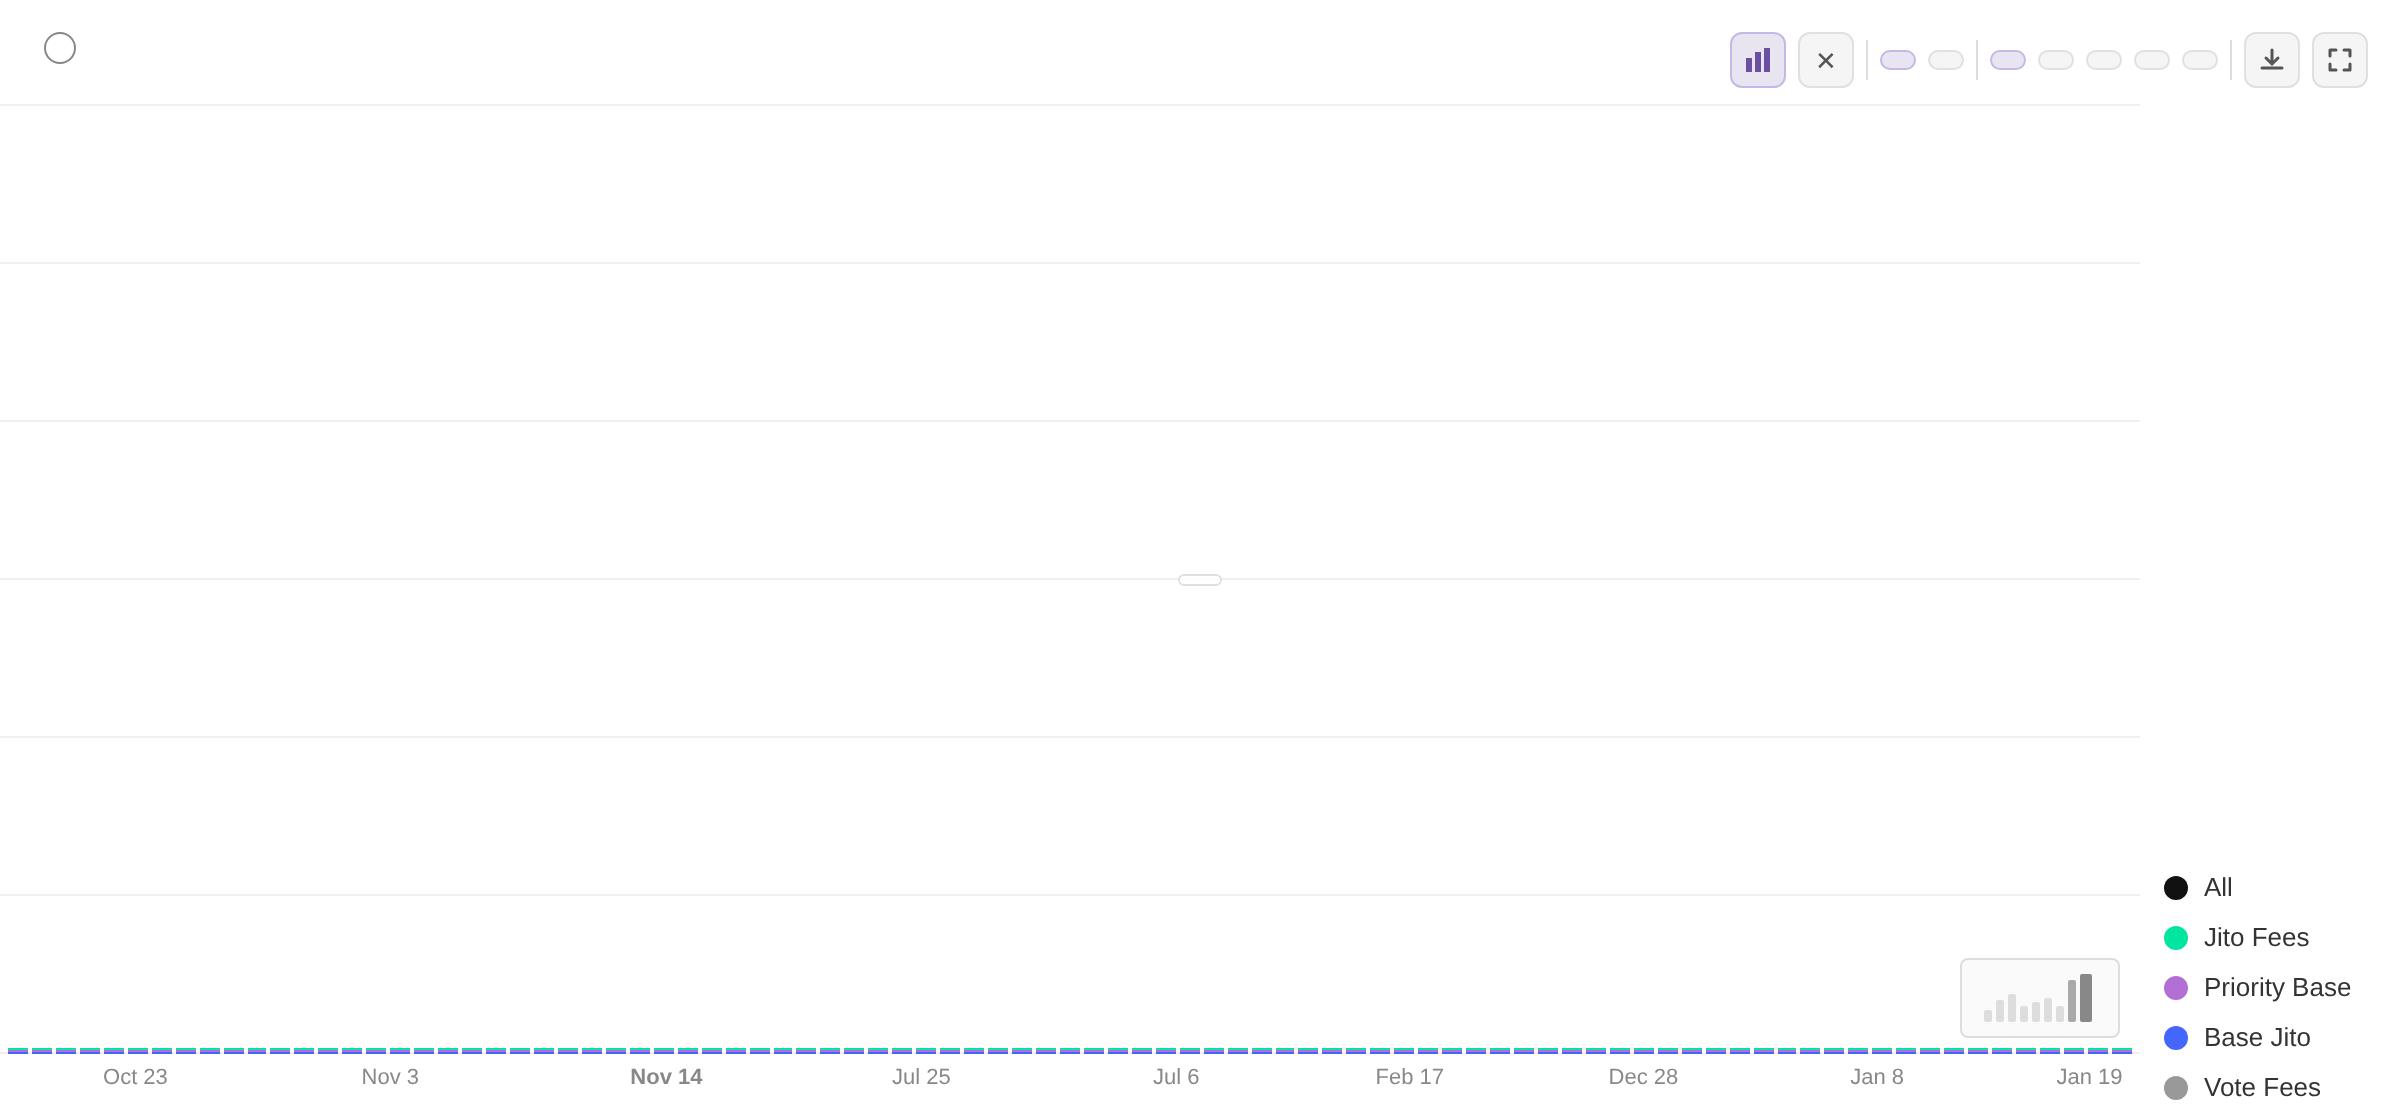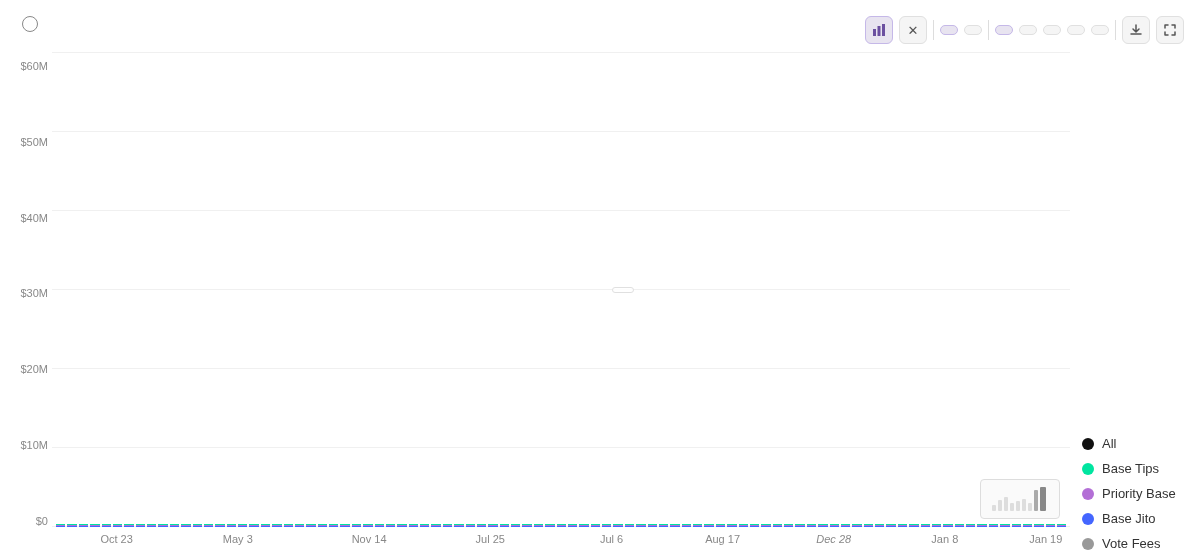--- a/index.html
+++ b/index.html
@@ -306,29 +306,20 @@
       <div class="ctrl-btn-icon">
         <svg width="14" height="14" viewBox="0 0 14 14" fill="none">
           <path d="M2 5V2h3M9 2h3v3M12 9v3H9M5 12H2V9" stroke="#555" stroke-width="1.5" stroke-linecap="round" stroke-linejoin="round"></path>
         </svg>
       </div>
     </div>
   </div>
 
   <div class="chart-area">
 
-    <div class="y-axis" id="y-axis">
-        <div class="y-label">$60M</div>
-        <div class="y-label">$50M</div>
-        <div class="y-label">$40M</div>
-        <div class="y-label">$30M</div>
-        <div class="y-label">$20M</div>
-        <div class="y-label">$10M</div>
-        <div class="y-label">$0</div>
-      </div>
 
     <div class="chart-wrapper" style="position:relative;flex:1;">
 
       <div class="grid-lines" id="grid-lines">
           <div class="grid-line"></div>
           <div class="grid-line"></div>
           <div class="grid-line"></div>
           <div class="grid-line"></div>
           <div class="grid-line"></div>
           <div class="grid-line"></div>
@@ -959,39 +950,39 @@
             <div class="bar-stack" style="width: 100%;">
               <div class="bar-segment bar-jito" style="height: 93.5484%;"></div>
               <div class="bar-segment bar-priority" style="height: 4.83871%;"></div>
               <div class="bar-segment bar-base" style="height: 0.806452%;"></div>
             </div>
           </div>
         </div>
 
       <div class="x-axis" id="x-axis">
           <div class="x-label" style="left: 6%;">Oct 23</div>
-          <div class="x-label" style="left: 18%;">May 3</div>
-          <div class="x-label" style="left: 31%;">Nov 14</div>
+          <div class="x-label" style="left: 18%;">Nov 3</div>
+          <div class="x-label" style="left: 31%; font-weight: bold;">Nov 14</div>
           <div class="x-label" style="left: 43%;">Jul 25</div>
           <div class="x-label" style="left: 55%;">Jul 6</div>
-          <div class="x-label" style="left: 66%;">Aug 17</div>
-          <div class="x-label" style="left: 77%; font-style: italic;">Dec 28</div>
+          <div class="x-label" style="left: 66%;">Feb 17</div>
+          <div class="x-label" style="left: 77%;">Dec 28</div>
           <div class="x-label" style="left: 88%;">Jan 8</div>
           <div class="x-label" style="left: 98%;">Jan 19</div>
         </div>
     </div>
 
     <div class="legend" id="legend">
         <div class="legend-item">
           <div class="legend-dot all"></div>
           <span>All</span>
         </div>
         <div class="legend-item">
           <div class="legend-dot jito"></div>
-          <span>Base Tips</span>
+          <span>Jito Fees</span>
         </div>
         <div class="legend-item">
           <div class="legend-dot priority"></div>
           <span>Priority Base</span>
         </div>
         <div class="legend-item">
           <div class="legend-dot base"></div>
           <span>Base Jito</span>
         </div>
         <div class="legend-item">

